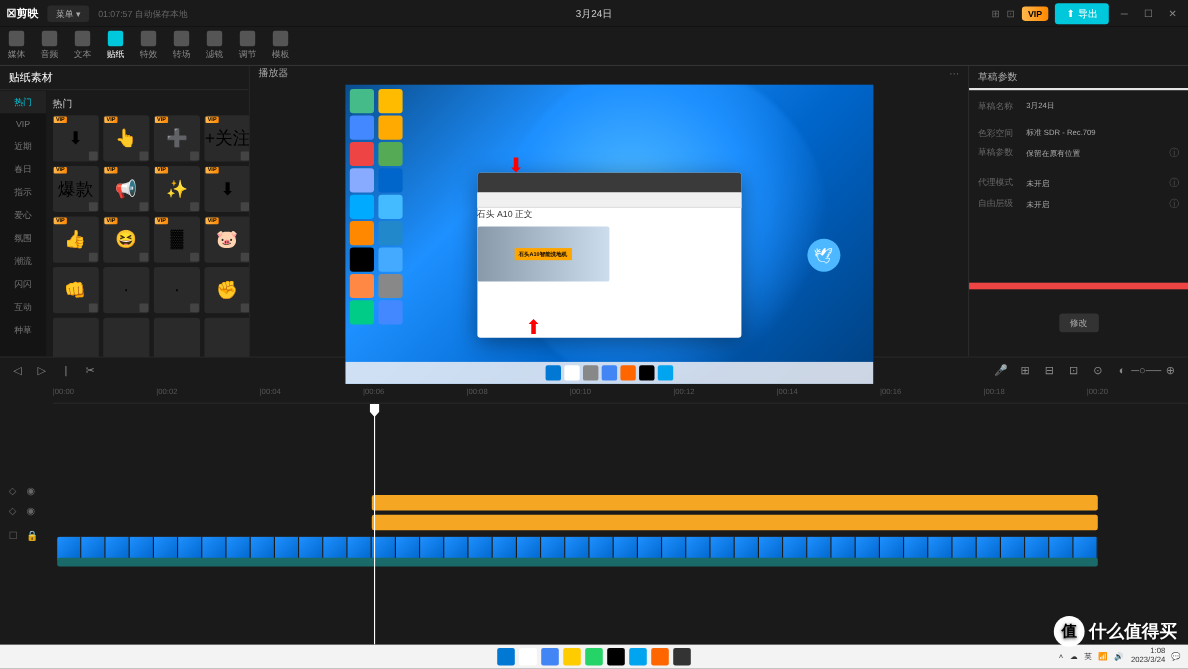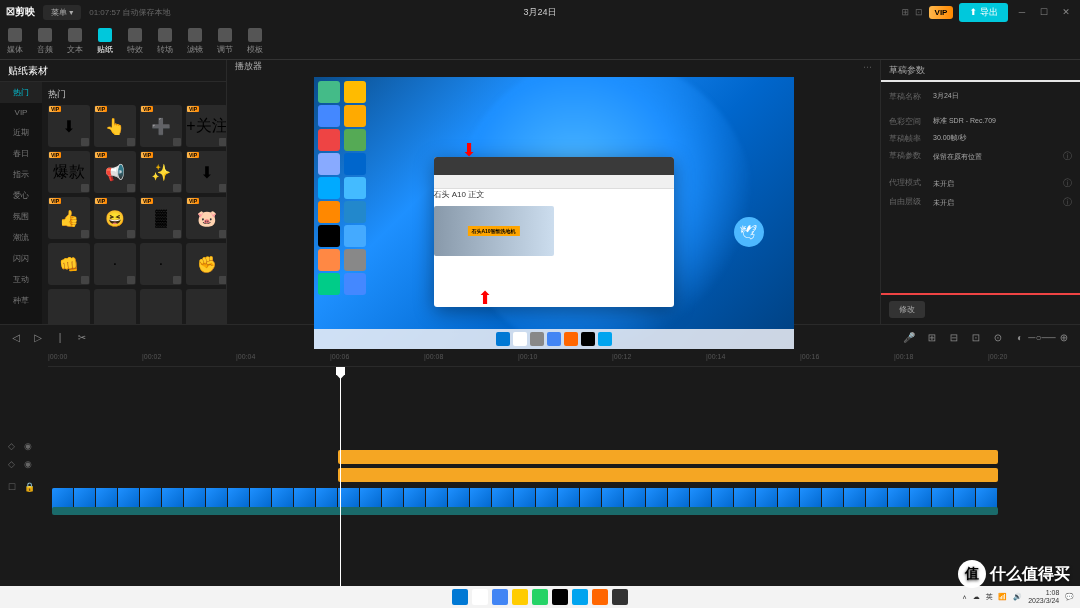--- a/index.html
+++ b/index.html
@@ -74,21 +74,21 @@
 .preview-right-controls{display:flex;gap:6px;align-items:center}
 
 
 .props-panel{width:200px;background:#1a1a1a;border-left:1px solid #2a2a2a;display:flex;flex-direction:column}
 .props-header{height:22px;padding:0 8px;font-size:9px;color:#aaa;display:flex;align-items:center;border-bottom:2px solid #e5e5e5}
 .props-body{flex:1;padding:6px 8px;font-size:8px;color:#888}
 .prop-row{display:flex;padding:3px 0;align-items:flex-start}
 .prop-label{width:44px;color:#666;flex-shrink:0}
 .prop-value{flex:1;color:#aaa;word-break:break-all;font-size:7px;display:flex;align-items:center;justify-content:space-between}
 .prop-icon{color:#555;font-size:9px}
-.props-footer{padding:6px 8px;border-top:2px solid #ef4444;display:flex;justify-content:flex-start}
+.props-footer{padding:22px 8px;border-top:6px solid #ef4444;display:flex;justify-content:center}
 .modify-btn{background:#333;color:#aaa;padding:3px 10px;border-radius:3px;font-size:8px;cursor:pointer}
 
 
 .timeline{flex:1;background:#1a1a1a;border-top:1px solid #2a2a2a;display:flex;flex-direction:column}
 .tl-toolbar{height:24px;display:flex;align-items:center;padding:0 8px;gap:6px;justify-content:space-between}
 .tl-tools-left,.tl-tools-right{display:flex;gap:6px;align-items:center}
 .tl-tool{width:16px;height:16px;display:flex;align-items:center;justify-content:center;color:#888;cursor:pointer;font-size:10px}
 .tl-ruler{height:18px;position:relative;border-bottom:1px solid #2a2a2a;margin-left:48px}
 .ruler-mark{position:absolute;font-size:7px;color:#555;top:4px}
 .playhead{position:absolute;top:0;bottom:0;width:1px;background:#fff;z-index:10}
@@ -364,26 +364,20 @@
             </div>
           </div>
           <div style="height: 8px;"></div>
           <div class="prop-row">
             <div class="prop-label">色彩空间</div>
             <div class="prop-value">
               <span>标准 SDR - Rec.709</span>
             </div>
           </div>
           <div class="prop-row">
-            <div class="prop-label">草稿帧率</div>
-            <div class="prop-value">
-              <span>30.00帧/秒</span>
-            </div>
-          </div>
-          <div class="prop-row">
             <div class="prop-label">草稿参数</div>
             <div class="prop-value">
               <span>保留在原有位置</span>
               <span class="prop-icon">ⓘ</span>
             </div>
           </div>
           <div style="height: 8px;"></div>
           <div class="prop-row">
             <div class="prop-label">代理模式</div>
             <div class="prop-value">

